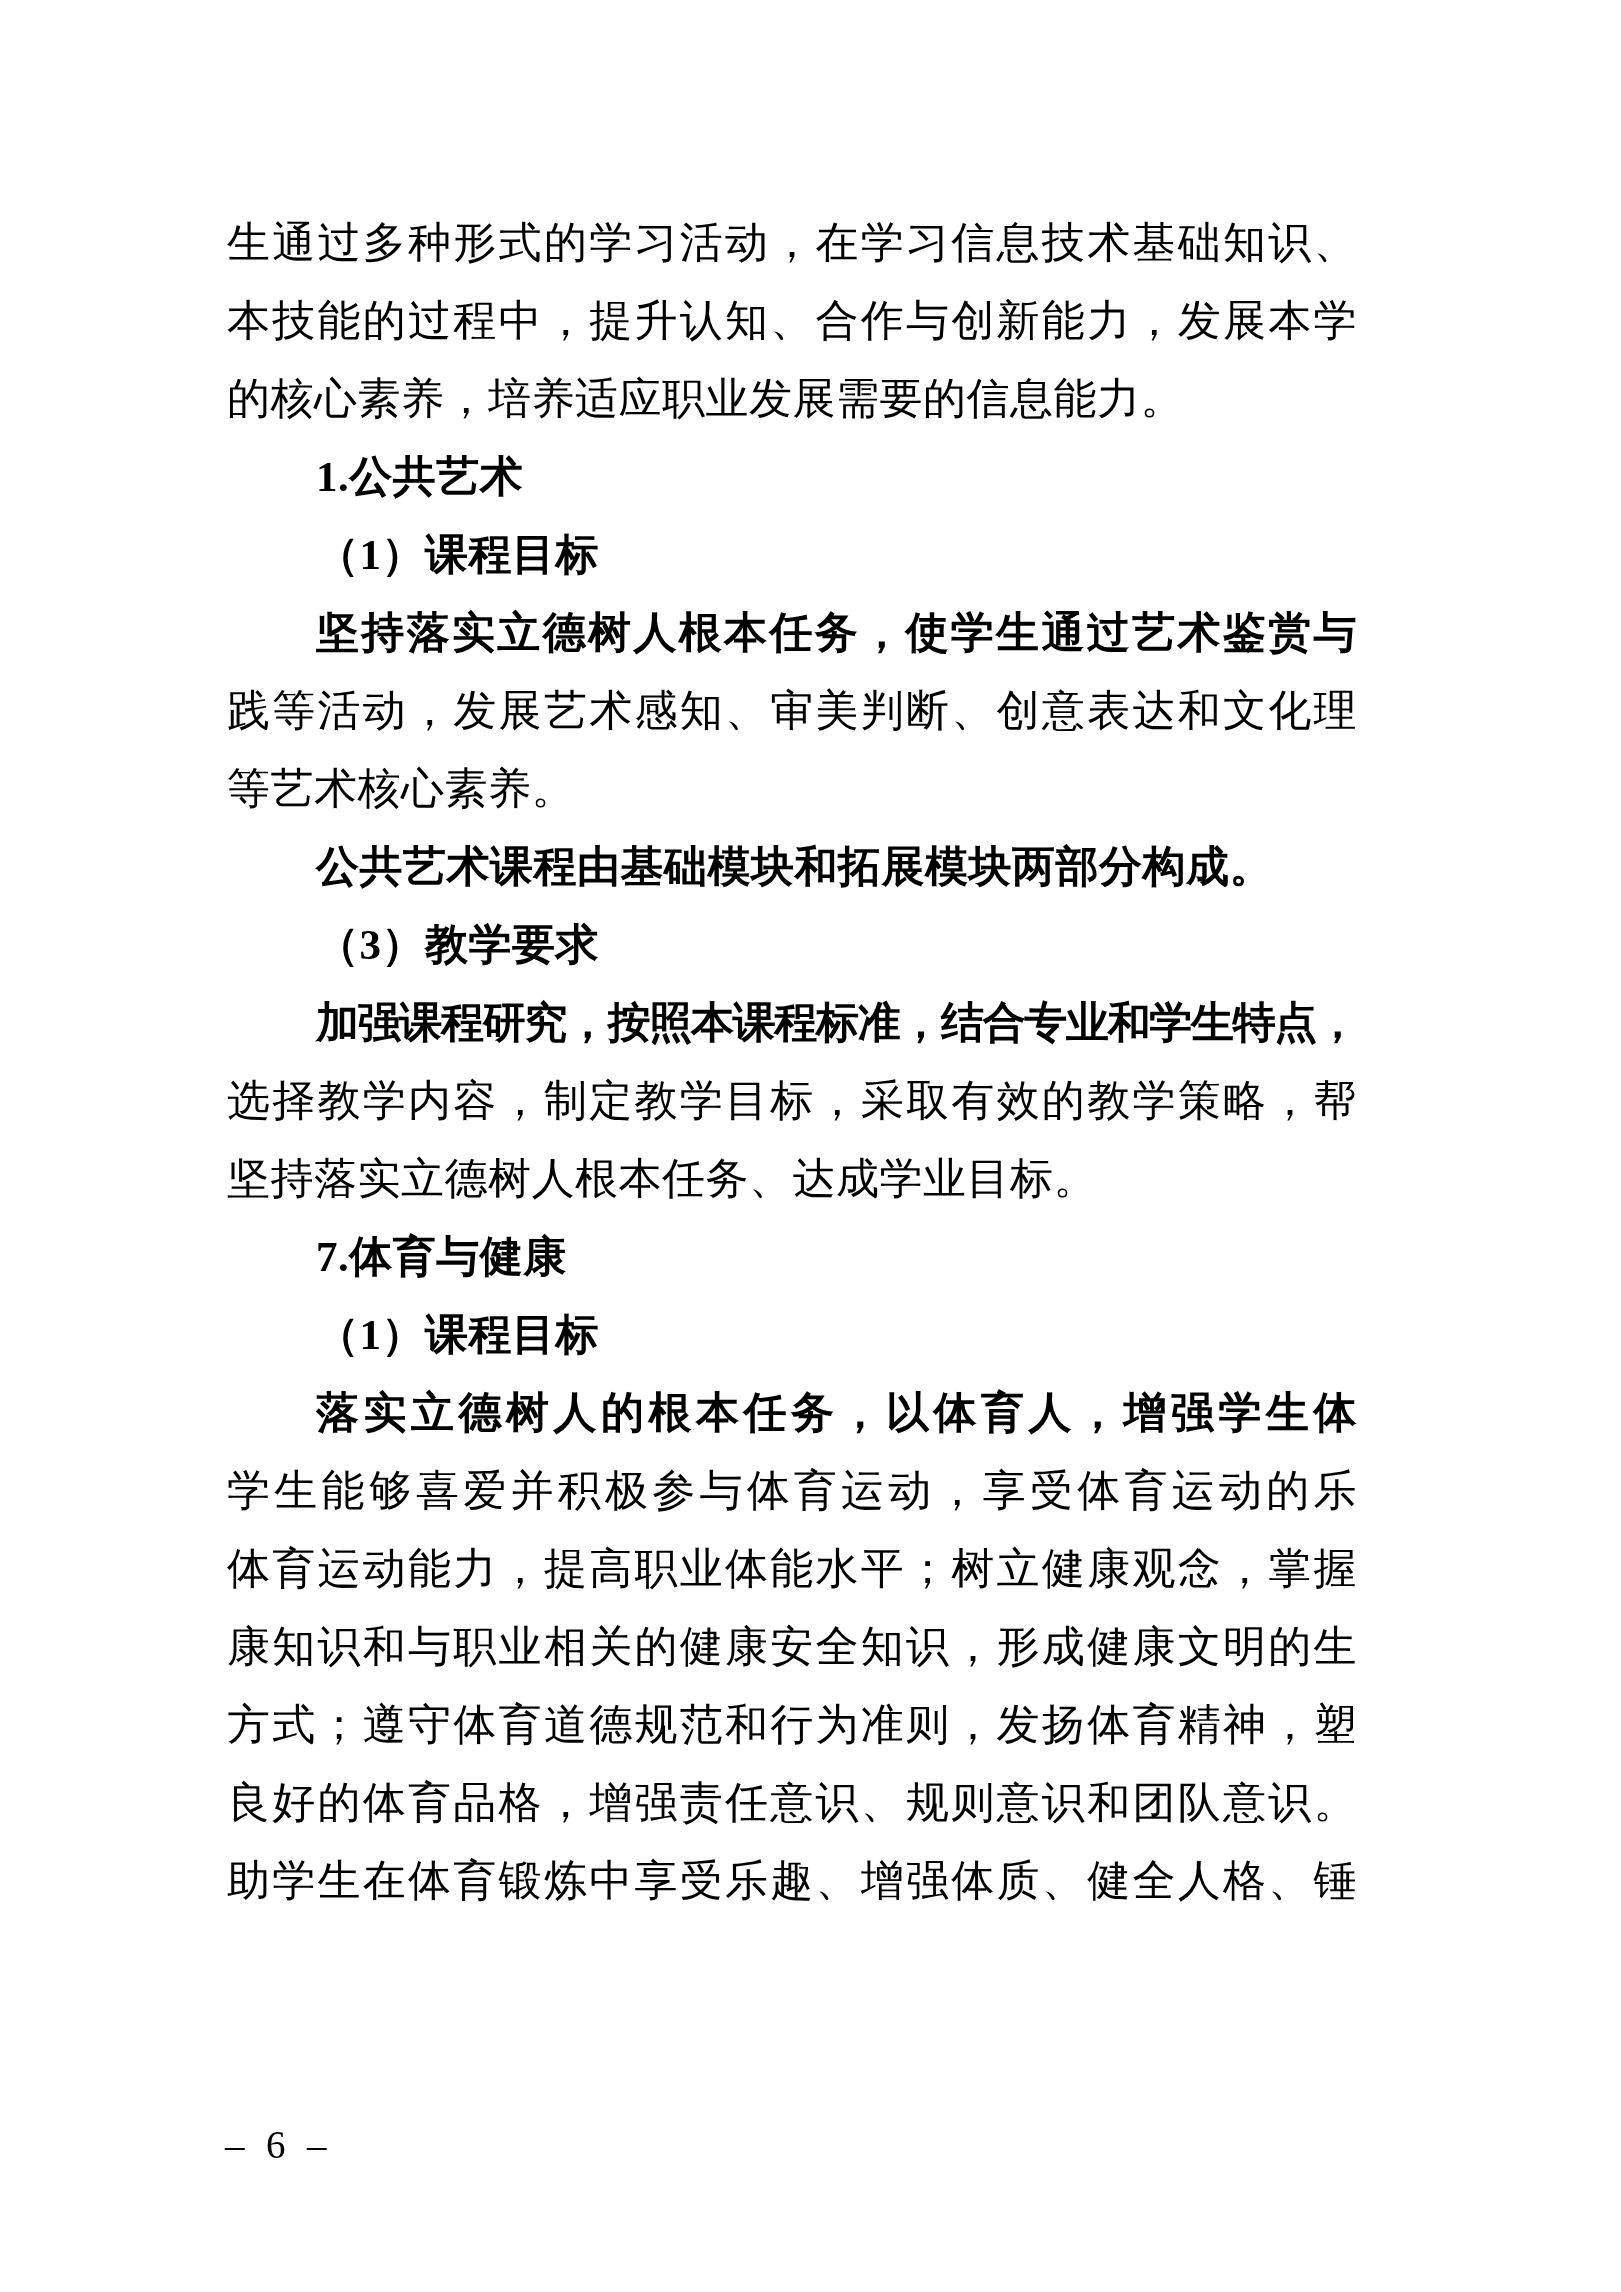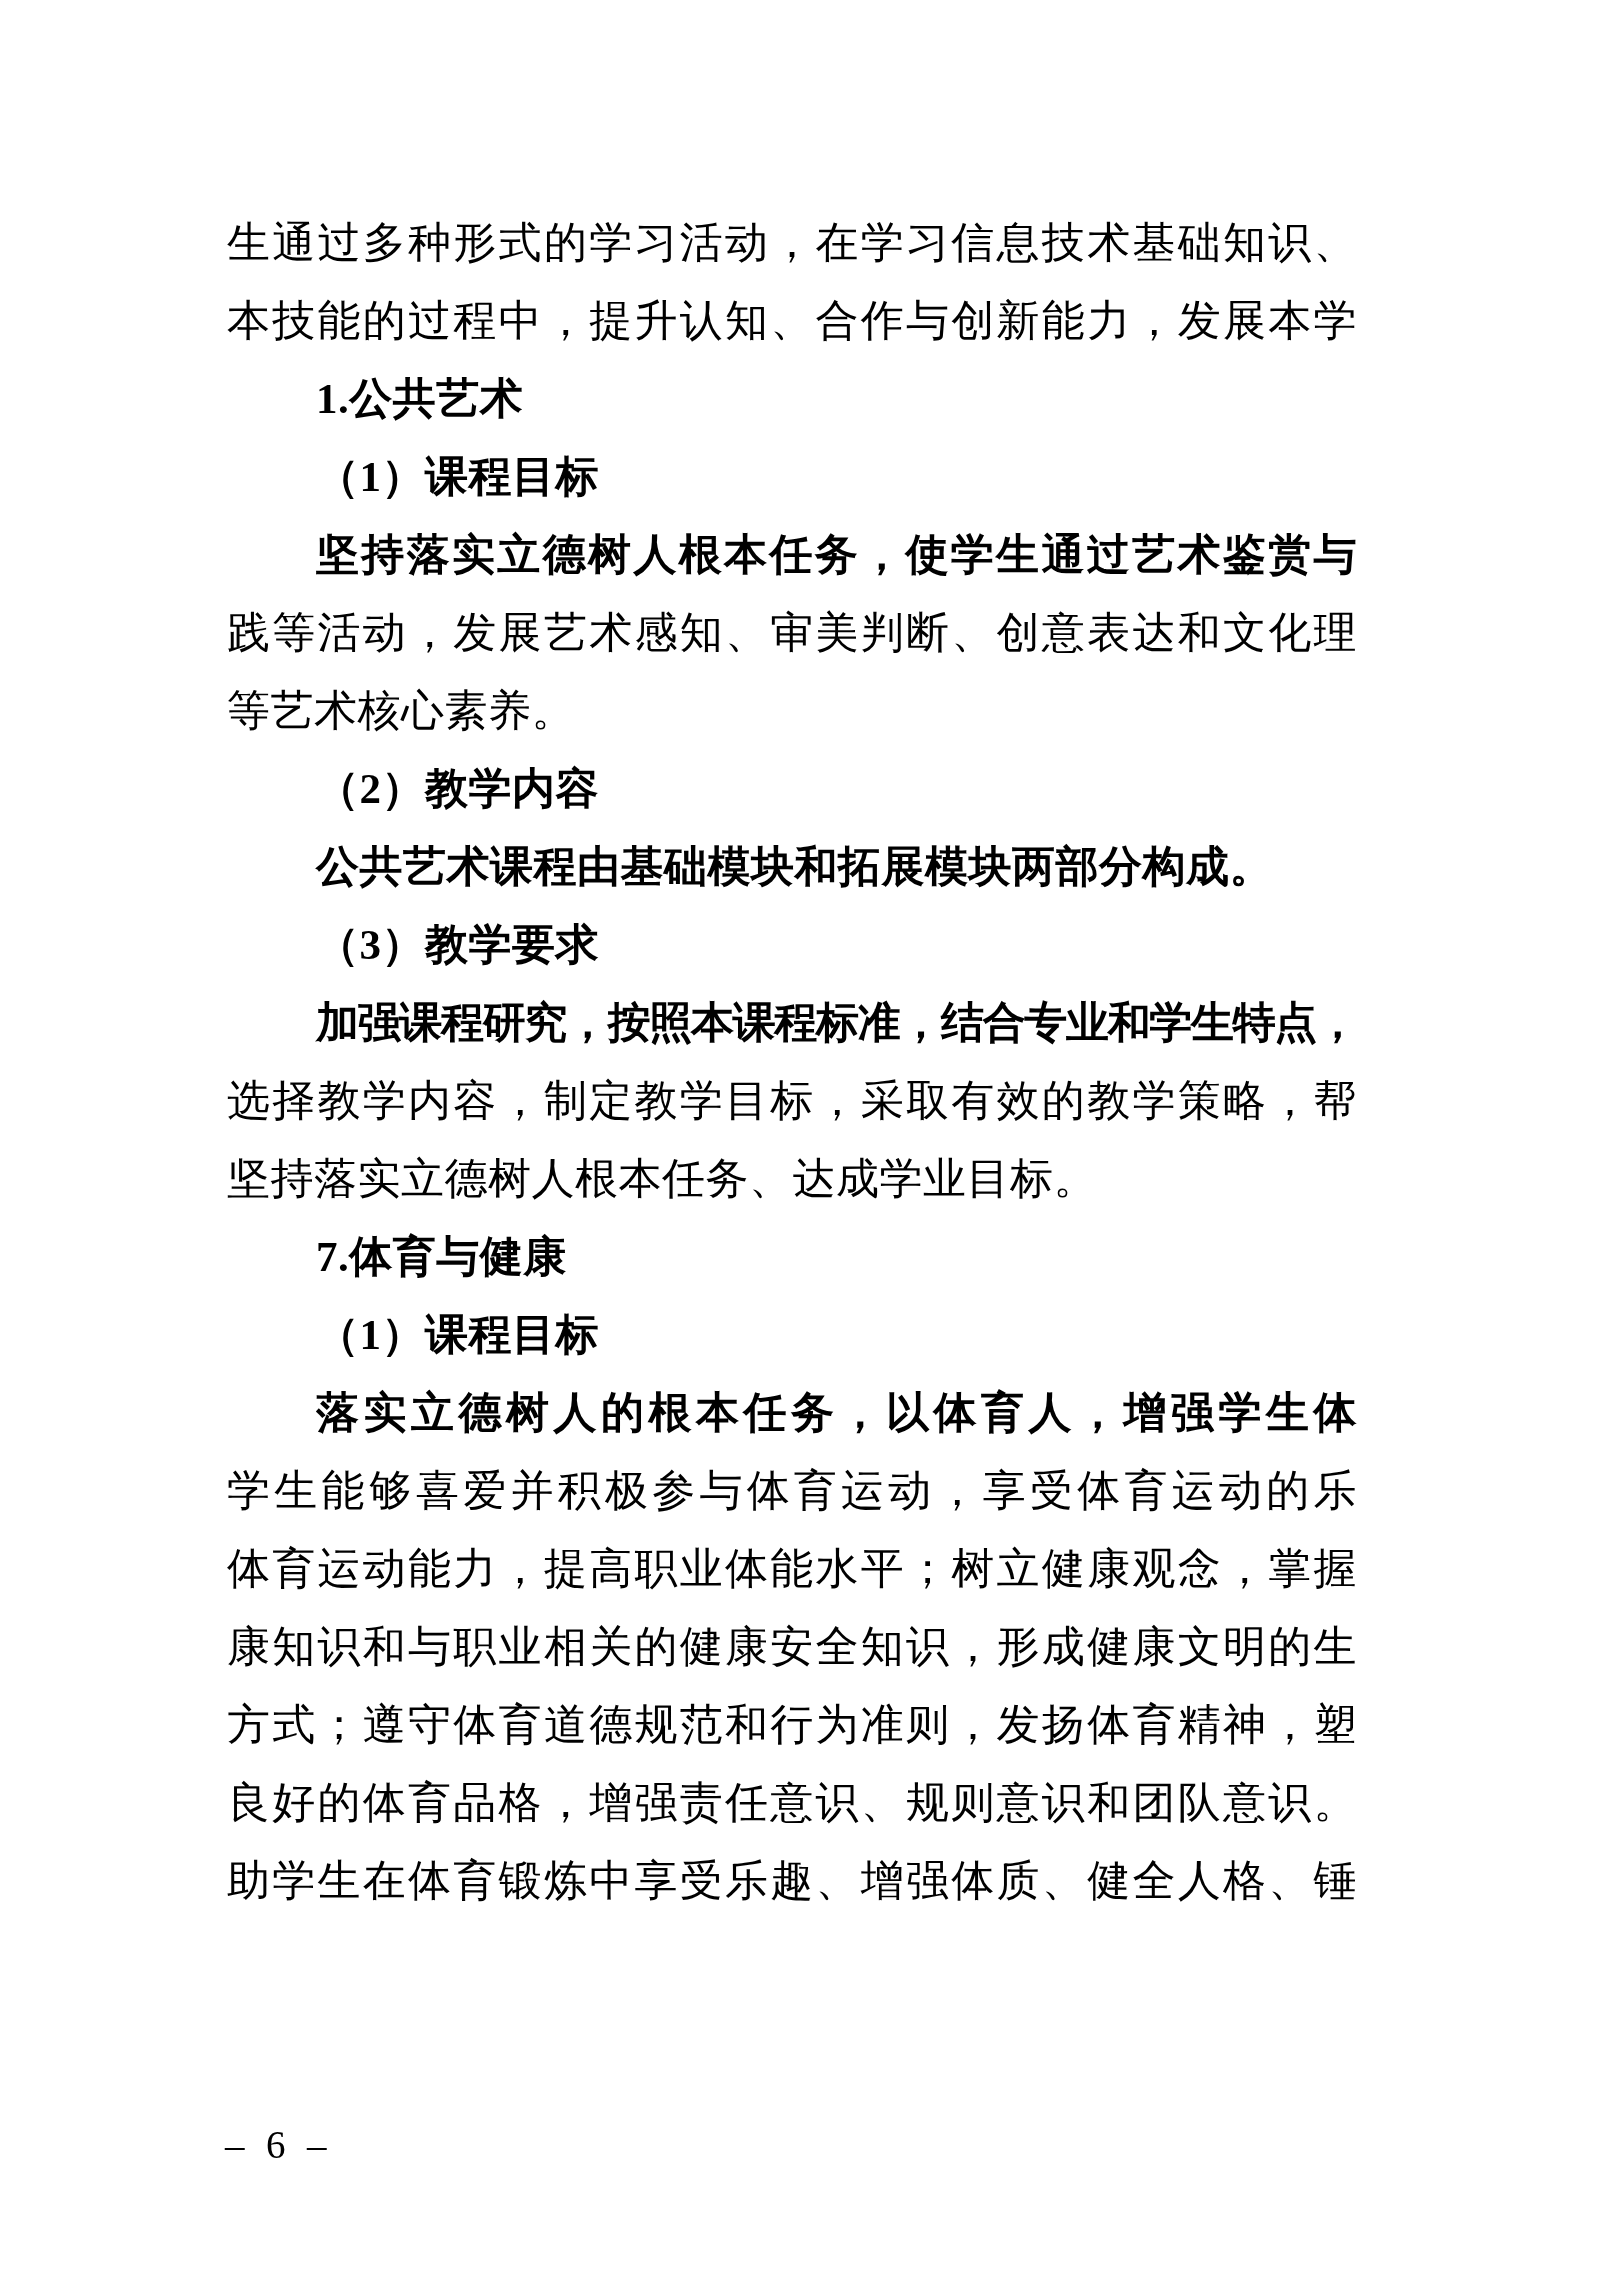--- a/index.html
+++ b/index.html
@@ -56,26 +56,26 @@
     color: #000000;
   }
 </style>
 </head>
 <body>
 
 <div class="page">
   <div class="text-block" id="text-block">
       <div class="line justify">生通过多种形式的学习活动，在学习信息技术基础知识、基</div>
       <div class="line justify">本技能的过程中，提升认知、合作与创新能力，发展本学科</div>
+      <div class="line">的核心素养，培养适应职业发展需要的信息能力。</div>
       <div class="line indent bold">1.公共艺术</div>
       <div class="line indent">（1）课程目标</div>
       <div class="line indent justify">坚持落实立德树人根本任务，使学生通过艺术鉴赏与实</div>
       <div class="line justify">践等活动，发展艺术感知、审美判断、创意表达和文化理解</div>
       <div class="line">等艺术核心素养。</div>
-      <div class="line indent">（2）教学内容</div>
       <div class="line indent">公共艺术课程由基础模块和拓展模块两部分构成。</div>
       <div class="line indent">（3）教学要求</div>
       <div class="line indent justify tight">加强课程研究，按照本课程标准，结合专业和学生特点，</div>
       <div class="line justify">选择教学内容，制定教学目标，采取有效的教学策略，帮助</div>
       <div class="line">坚持落实立德树人根本任务、达成学业目标。</div>
       <div class="line indent bold">7.体育与健康</div>
       <div class="line indent">（1）课程目标</div>
       <div class="line indent justify">落实立德树人的根本任务，以体育人，增强学生体质。</div>
       <div class="line justify">学生能够喜爱并积极参与体育运动，享受体育运动的乐趣；</div>
       <div class="line justify">体育运动能力，提高职业体能水平；树立健康观念，掌握健</div>

